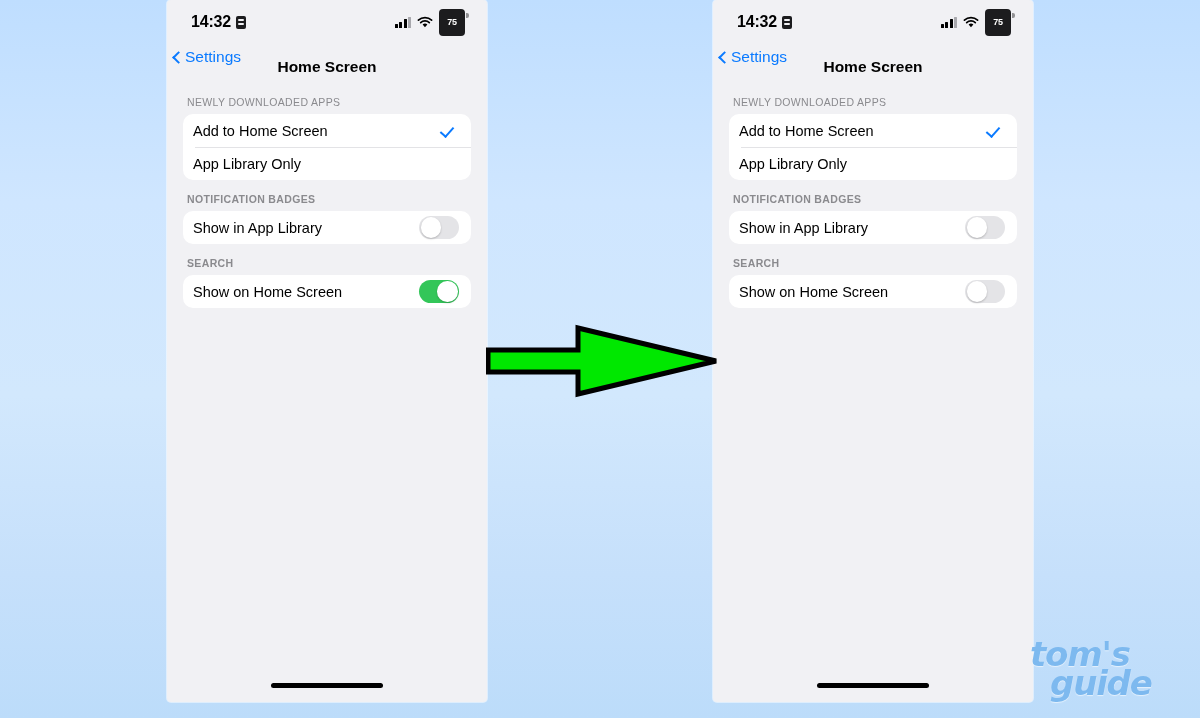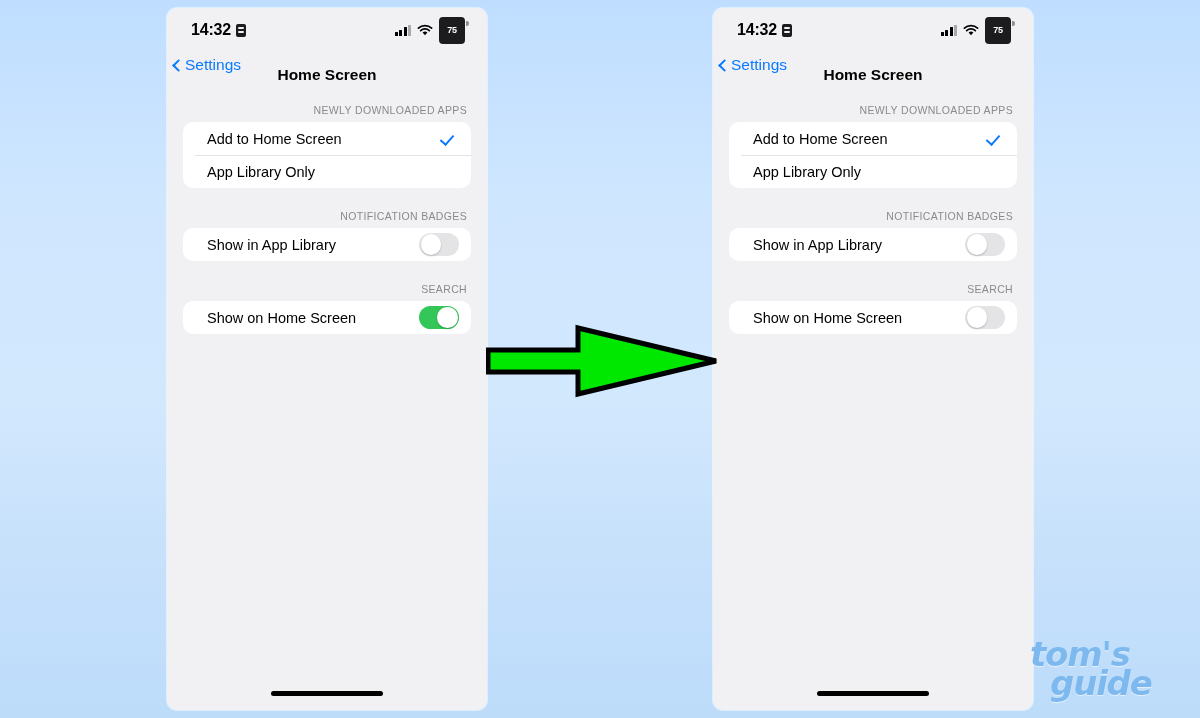--- a/index.html
+++ b/index.html
@@ -12,25 +12,25 @@
 
   body {
     font-family: "Liberation Sans", sans-serif;
     background: linear-gradient(180deg, #bfdeff 0%, #cfe6ff 28%, #d2e8fd 55%, #c6e0fb 80%, #bcdcfa 100%);
     position: relative;
   }
 
   
   .phone {
     position: absolute;
-    top: 8px;
+    top: 0;
     width: 320px;
     height: 702px;
     background: #f1f1f4;
-    border-radius: 10px;
+    border-radius: 4px;
     overflow: hidden;
     box-shadow: 0 0 0 1px rgba(255,255,255,0.5);
   }
   #phone-left  { left: 167px; }
   #phone-right { left: 713px; }
 
   
   .status-bar {
     height: 40px;
     display: flex;
@@ -155,43 +155,43 @@
     left: 0; right: 0;
     text-align: center;
     font-size: 15.5px;
     font-weight: bold;
     color: #000;
     pointer-events: none;
     margin-top: 20px;
   }
 
   
-  .content { padding: 0 16px; text-align: right; }
+  .content { padding: 0 16px; }
 
   .section-header {
     font-size: 10.5px;
     color: #8a8a8e;
     letter-spacing: 0.35px;
     text-transform: uppercase;
     padding: 22px 4px 6px 4px;
   }
-  .section-header.tight { padding-top: 22px; }
+  .section-header.tight { padding-top: 13px; font-weight: bold; }
 
   .card {
     background: #fff;
     border-radius: 10px;
     overflow: hidden;
   }
 
   .row {
     height: 33px;
     display: flex;
     align-items: center;
     justify-content: space-between;
-    padding: 0 12px 0 24px;
+    padding: 0 12px 0 10px;
     position: relative;
     gap: 48px;
   }
   .row + .row::before {
     content: "";
     position: absolute;
     left: 12px; right: 0; top: 0;
     height: 1px;
     background: #e3e3e6;
   }

